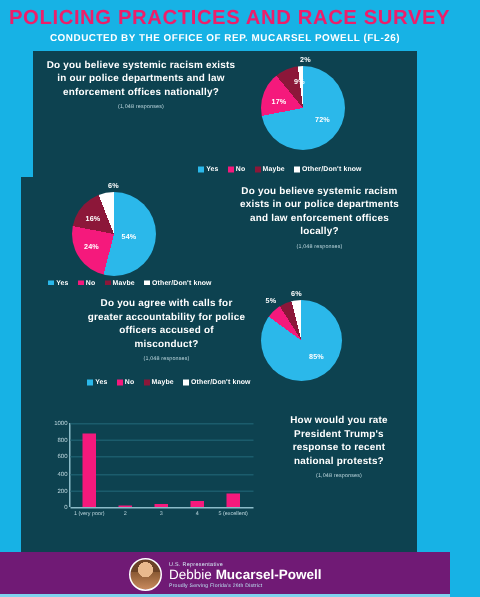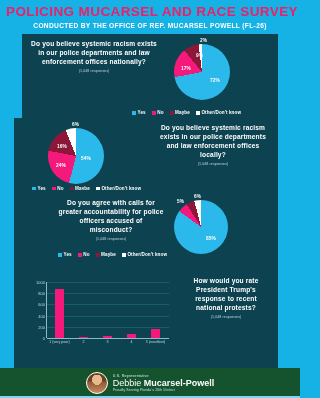--- a/index.html
+++ b/index.html
@@ -47,38 +47,38 @@
 
   
   .bcWrap{position:absolute;left:24px;top:282px;width:150px;height:72px;}
   .bcPlot{position:absolute;left:22px;top:0;width:122px;height:56px;border-left:1px solid #8BBBC8;}
   .grid{position:absolute;left:0;right:0;height:1px;background:#1B5C6C;}
   .ytick{position:absolute;right:100%;margin-right:2px;color:#BFD9E0;font-size:4px;transform:translateY(-50%);white-space:nowrap;}
   .bar{position:absolute;bottom:0;width:9px;background:#F5197C;}
   .xtick{position:absolute;top:58px;color:#BFD9E0;font-size:3.6px;text-align:center;line-height:4.4px;width:30px;}
 
   
-  .footer{position:absolute;left:0;bottom:0;width:300px;height:30px;background:#14532d;display:flex;align-items:center;justify-content:center;gap:5px;}
+  .footer{position:absolute;left:0;bottom:0;width:300px;height:30px;background:#701a75;display:flex;align-items:center;justify-content:center;gap:5px;}
   .avatar{width:20px;height:20px;border-radius:50%;background:
       radial-gradient(circle at 50% 34%, #E9B98E 0 30%, transparent 31%),
       linear-gradient(180deg,#6B4226 0 42%, #8B5A34 43%, #C98B5E 100%);
     border:1.2px solid #fff;flex:0 0 auto;}
   .fsmall{color:#D8EFF8;font-size:3.6px;letter-spacing:.2px;}
   .fname{color:#fff;font-size:9px;line-height:10px;}
   .fname b{font-weight:bold;}
   .ftag{color:#BDE4F4;font-size:3.4px;letter-spacing:.15px;}
   .footline{position:absolute;left:0;bottom:0;width:300px;height:2px;background:#7FD3EE;}
 </style>
 </head>
 <body>
 
 <div class="page">
 
   <div class="header">
-    <div class="title">POLICING MUCARSEL AND RACE SURVEY</div>
+    <div class="title">POLICING PRACTICES AND RACE SURVEY</div>
     <div class="subtitle">CONDUCTED BY THE OFFICE OF REP. MUCARSEL POWELL (FL-26)</div>
   </div>
 
   <div class="panel p1">
     <div style="position:absolute;left:8px;top:5px;width:128px;">
       <div class="qtext">Do you believe systemic racism exists in our police departments and law enforcement offices nationally?</div>
       <div class="resp">(1,048 responses)</div>
     </div>
     <div style="position:absolute;left:152px;top:10px;">
       <div class="pie" style="width:56px;height:56px;background:conic-gradient(#2BB8EA 0deg 259.2deg,#F5197C 259.2deg 320.4deg,#8C1739 320.4deg 352.8deg,#FFFFFF 352.8deg 360deg);"></div>

